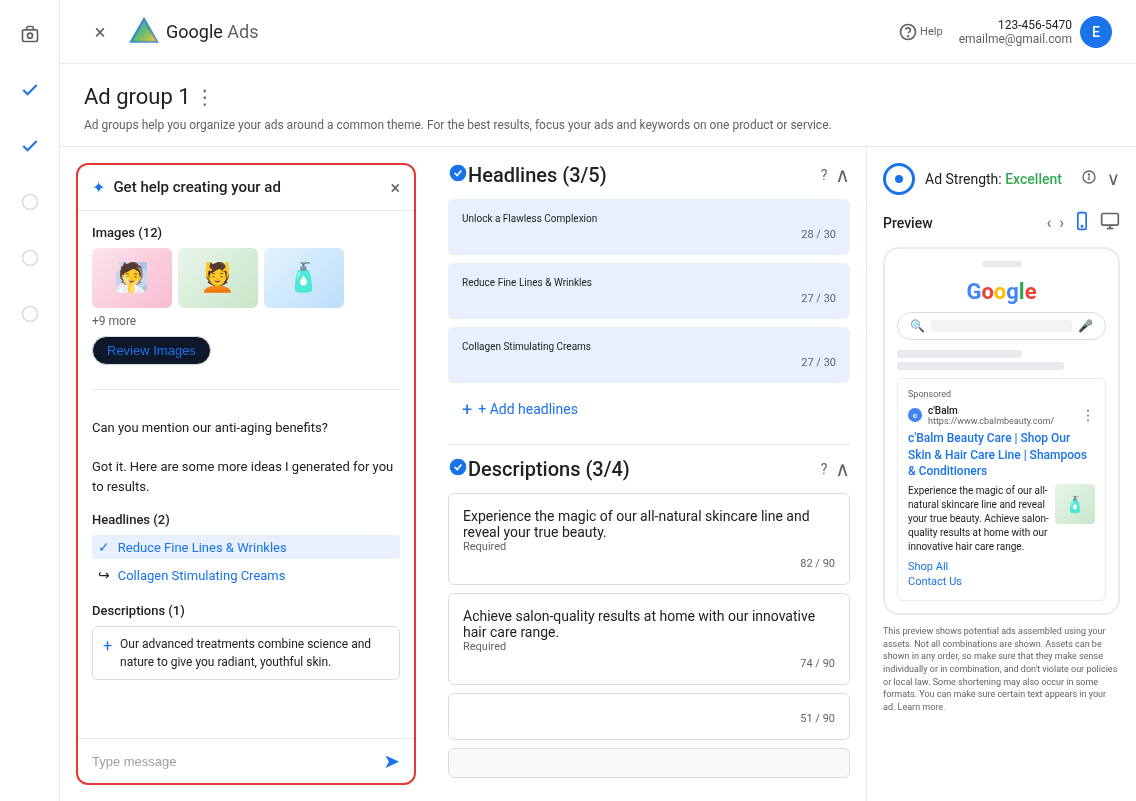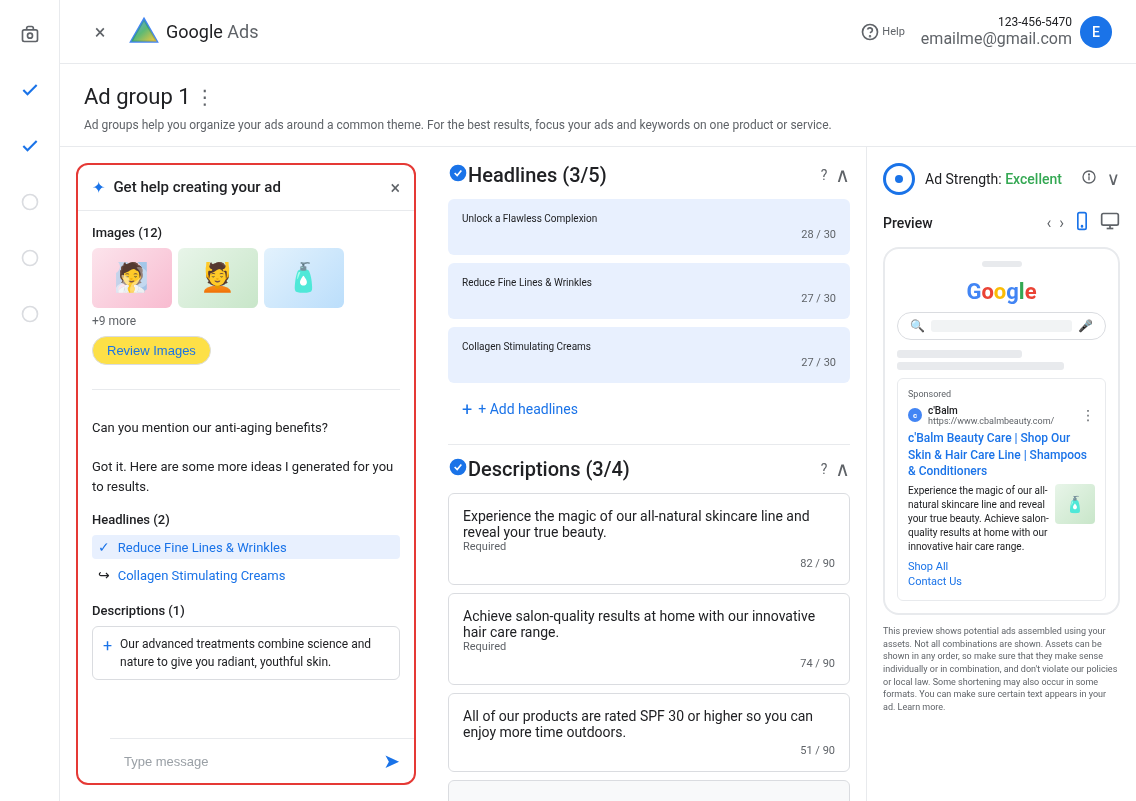--- a/index.html
+++ b/index.html
@@ -23,21 +23,21 @@
     .logo-triangle { width: 32px; height: 32px; }
     .logo-text { font-size: 18px; font-weight: 400; color: #202124; }
     .logo-ads { color: #5f6368; }
 
     .top-bar-right { display: flex; align-items: center; gap: 16px; }
     .help-btn { display: flex; flex-direction: row; align-items: center; gap: 2px; cursor: pointer; color: #5f6368; }
     .help-btn span { font-size: 11px; }
     .account-info { display: flex; align-items: center; gap: 8px; }
     .account-details { text-align: right; }
     .account-phone { font-size: 12px; color: #202124; }
-    .account-email { font-size: 16px; color: #5f6368; }
+    .account-email { font-size: 12px; color: #5f6368; }
     .avatar { width: 32px; height: 32px; border-radius: 50%; background: #1a73e8; color: #fff; display: flex; align-items: center; justify-content: center; font-size: 14px; font-weight: 500; cursor: pointer; }
     .page-header { padding: 20px 24px 12px; border-bottom: 1px solid #e8eaed; }
     .page-title-row { display: flex; align-items: flex-end; gap: 4px; margin-bottom: 8px; }
     .page-title { font-size: 22px; font-weight: 400; color: #202124; }
     .more-icon { color: #5f6368; cursor: pointer; font-size: 20px; }
     .page-subtitle { font-size: 12px; color: #5f6368; line-height: 1.4; }
 
     
     .three-col { display: flex; flex: 1; overflow: hidden; }
 
@@ -53,40 +53,40 @@
 
     .images-section { }
     .images-label { font-size: 13px; font-weight: 500; color: #202124; margin-bottom: 8px; }
     .images-row { display: flex; gap: 6px; margin-bottom: 6px; }
     .image-thumb { width: 80px; height: 60px; border-radius: 6px; background: #f1f3f4; overflow: hidden; flex-shrink: 0; }
     .image-thumb-1 { background: linear-gradient(135deg, #fce4ec 0%, #f8bbd0 100%); display: flex; align-items: center; justify-content: center; }
     .image-thumb-2 { background: linear-gradient(135deg, #e8f5e9 0%, #c8e6c9 100%); display: flex; align-items: center; justify-content: center; }
     .image-thumb-3 { background: linear-gradient(135deg, #e3f2fd 0%, #bbdefb 100%); display: flex; align-items: center; justify-content: center; }
     .thumb-person { font-size: 28px; }
     .more-label { font-size: 12px; color: #5f6368; margin-bottom: 8px; }
-    .review-btn { display: inline-flex; align-items: center; padding: 6px 14px; border: 1px solid #dadce0; border-radius: 20px; font-size: 13px; color: #1a73e8; cursor: pointer; background: #fde047; }
+    .review-btn { display: inline-flex; align-items: center; padding: 6px 14px; border: 1px solid #dadce0; border-radius: 20px; font-size: 13px; color: #1a73e8; cursor: pointer; background: #0f172a; }
 
     .question-text { font-size: 13px; color: #202124; line-height: 1.5; margin: 4px 0; }
     .answer-text { font-size: 13px; color: #202124; line-height: 1.5; margin: 4px 0; }
 
     .headlines-section { }
     .headlines-label { font-size: 13px; font-weight: 500; color: #202124; margin-bottom: 8px; }
     .headline-item { display: flex; align-items: center; gap: 8px; padding: 4px 6px; border-radius: 4px; margin-bottom: 4px; }
     .headline-item.selected { background: #e8f0fe; }
     .headline-check { color: #1a73e8; font-size: 14px; }
     .headline-cursor { font-size: 14px; }
     .headline-text { font-size: 13px; color: #1a73e8; }
 
     .descriptions-section { }
     .descriptions-label { font-size: 13px; font-weight: 500; color: #202124; margin-bottom: 8px; }
     .description-item { border: 1px solid #dadce0; border-radius: 6px; padding: 8px 10px; display: flex; gap: 8px; align-items: flex-start; }
     .desc-plus { color: #1a73e8; font-size: 16px; margin-top: 1px; }
     .desc-text { font-size: 12px; color: #202124; line-height: 1.5; }
 
-    .ai-input-row { display: flex; gap: 8px; padding: 10px 14px; border-top: 1px solid #e8eaed; margin-left: 32px; }
+    .ai-input-row { display: flex; gap: 8px; padding: 10px 14px; border-top: 1px solid #e8eaed; }
     .ai-input { flex: 1; border: none; outline: none; font-size: 13px; color: #202124; background: transparent; }
     .ai-input::placeholder { color: #9aa0a6; }
     .send-btn { color: #1a73e8; cursor: pointer; font-size: 20px; }
 
     
     .middle-panel { flex: 1; padding: 16px; overflow-y: auto; }
     .section-header { display: flex; align-items: center; justify-content: space-between; margin-bottom: 12px; }
     .section-title { display: flex; align-items: center; gap: 0; font-size: 20px; font-weight: 500; color: #202124; justify-content: center; }
     .section-check { color: #1a73e8; font-size: 18px; }
     .section-info { color: #5f6368; font-size: 14px; cursor: pointer; }
@@ -373,21 +373,20 @@
           <div class="desc-field-text">Experience the magic of our all-natural skincare line and reveal your true beauty.</div>
           <div class="desc-required">Required</div>
           <div class="desc-count">82 / 90</div>
         </div>
         <div class="desc-field">
           <div class="desc-field-text">Achieve salon-quality results at home with our innovative hair care range.</div>
           <div class="desc-required">Required</div>
           <div class="desc-count">74 / 90</div>
         </div>
         <div class="desc-field">
-          <div class="desc-field-text">All of our products are rated SPF 30 or higher so you can enjoy more time outdoors.</div>
           <div class="desc-required"></div>
           <div class="desc-count">51 / 90</div>
         </div>
         <div class="desc-placeholder">
           
           
         </div>
       </div>
 
       <div class="right-panel">

